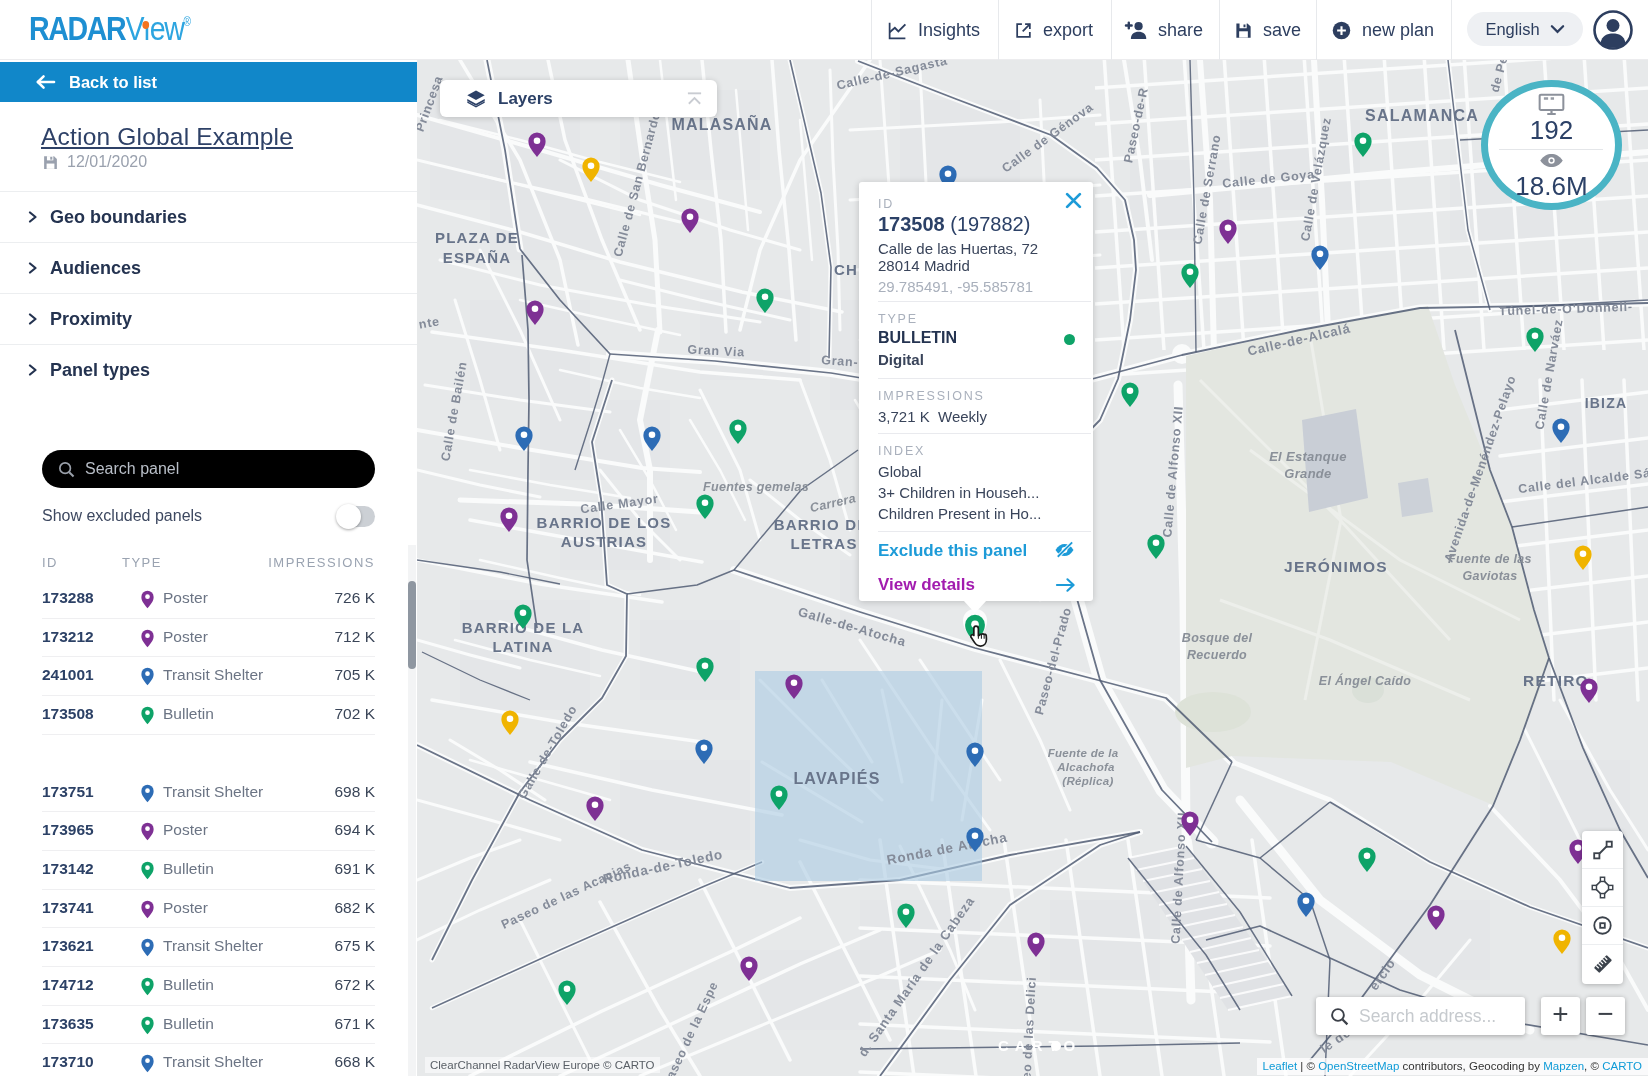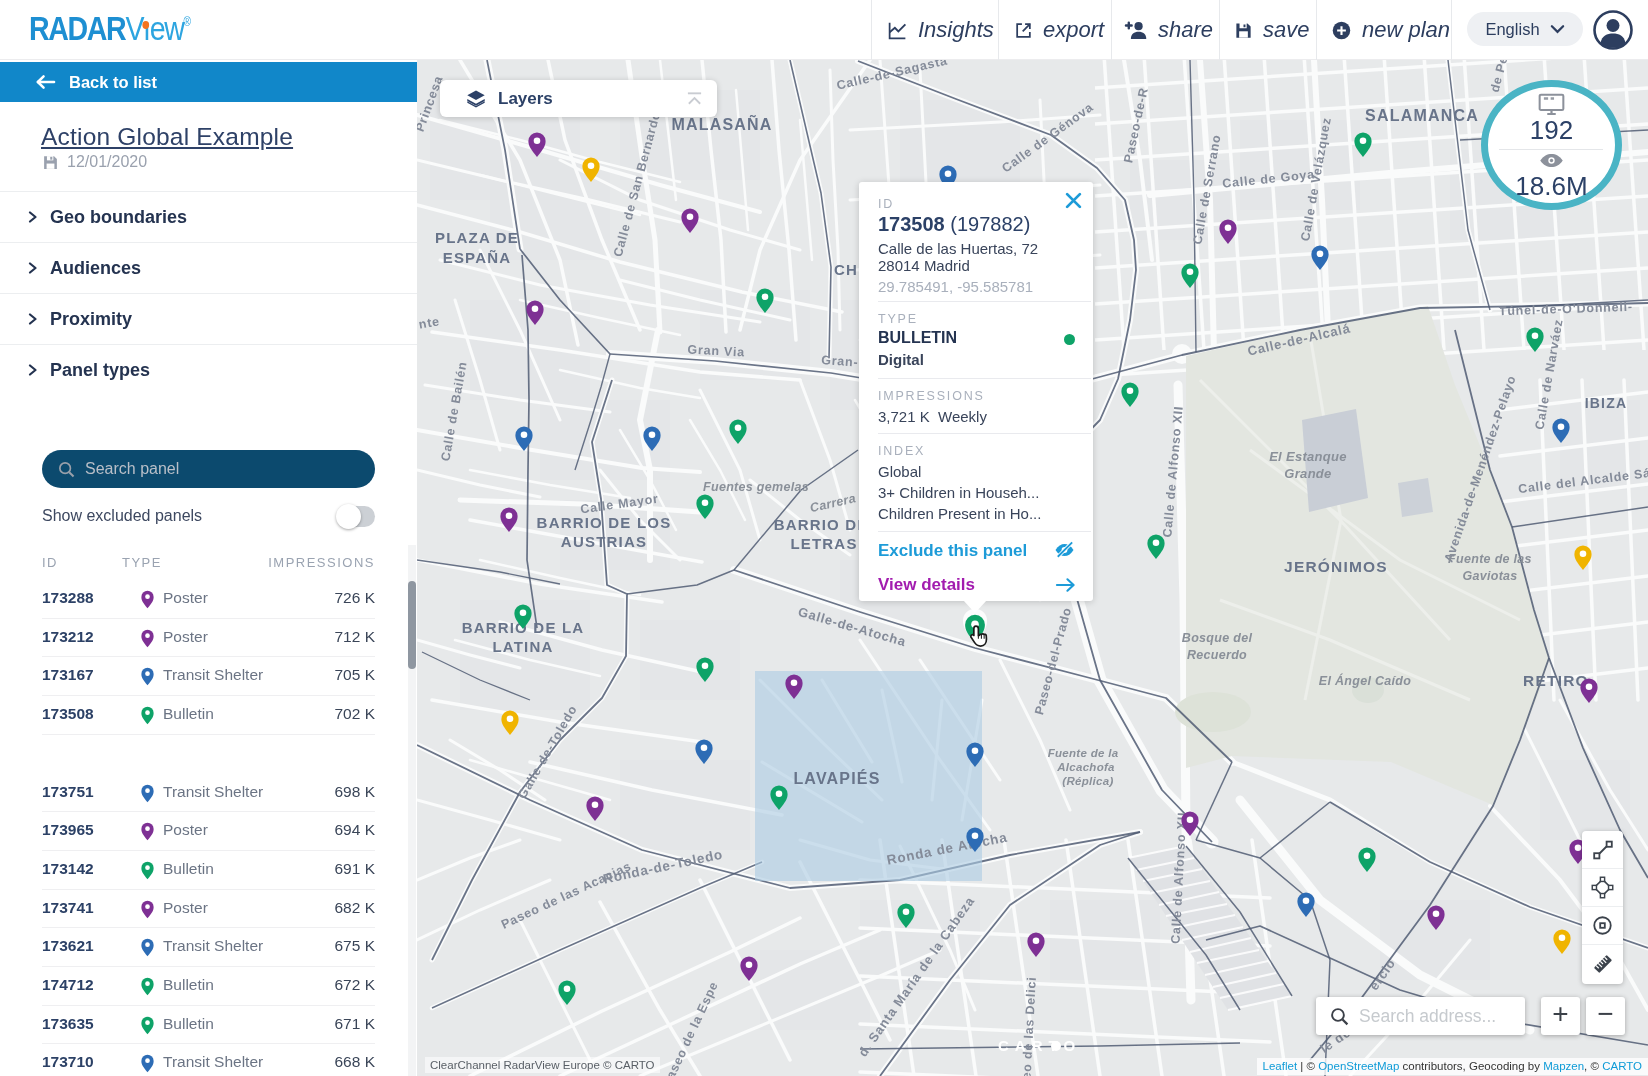--- a/index.html
+++ b/index.html
@@ -3,31 +3,31 @@
 <meta charset="utf-8">
 <style>
 * { margin:0; padding:0; box-sizing:border-box; }
 html,body { width:1648px; height:1076px; overflow:hidden; font-family:"Liberation Sans", sans-serif; background:#fff; }
 #nav { position:absolute; left:0; top:0; width:1648px; height:60px; background:#fff; z-index:50; border-bottom:1px solid #ececee; }
 #logo { position:absolute; left:29px; top:9px; font-size:34px; letter-spacing:-1.6px; transform:scaleX(0.84); transform-origin:0 0; }
 #logo b { font-weight:700; color:#1e8fd2; }
 #logo .vw { font-weight:400; color:#2da5e0; }
 #logo .reg { font-size:12px; position:relative; top:-14px; color:#2da5e0; letter-spacing:0; }
 #idot { position:absolute; left:135px; top:12px; width:8px; height:8px; border-radius:50%; background:#f3731e; }
-.nitem { position:absolute; top:0; height:60px; display:flex; align-items:center; gap:10px; color:#2d3e5f; font-size:22px;font-style:italic; }
+.nitem { position:absolute; top:0; height:60px; display:flex; align-items:center; gap:10px; color:#2d3e5f; font-size:18px; }
 .nsep { position:absolute; top:0; width:1px; height:60px; background:#e7e9ec; }
 #engpill { position:absolute; left:1467px; top:12px; width:116px; height:34px; background:#eef0f3; border-radius:17px; display:flex; align-items:center; justify-content:center; gap:10px; color:#2d3e5f; font-size:16.5px; }
 #side { position:absolute; left:0; top:60px; width:417px; height:1016px; background:#fff; z-index:40;padding-left:24px; }
 #backbar { position:absolute; left:0; top:2px; width:417px; height:40px; background:#1187c9; color:#fff; font-size:16.5px; font-weight:700; display:flex; align-items:center; }
 #title { position:absolute; left:41px; top:63px; color:#2e4167; font-size:24.5px; letter-spacing:0.2px;text-decoration:underline; }
 #datearea { position:absolute; left:42px; top:93px; color:#9aa1ae; font-size:16px; display:flex; align-items:center; gap:8px; }
 .acc { position:absolute; left:0; width:417px; height:51px; border-top:1px solid #eceef0; display:flex; align-items:center; }
 .acc .chev { margin-left:27px; width:14px; display:flex; }
 .acc .lbl { margin-left:9px; color:#243350; font-size:18px; font-weight:700; }
-#searchpanel { position:absolute; left:42px; top:390px; width:333px; height:38px; background:#0c4a6e; border-radius:19px; display:flex; align-items:center; color:#b9bfc8; font-size:16px; }
+#searchpanel { position:absolute; left:42px; top:390px; width:333px; height:38px; background:#000000; border-radius:19px; display:flex; align-items:center; color:#b9bfc8; font-size:16px; }
 #togglerow { position:absolute; left:42px; top:447px; width:333px; color:#3d4860; font-size:16px; }
 #toggle { position:absolute; right:0; top:-1px; width:37px; height:21px; background:#ccd0d5; border-radius:11px; }
 #toggle .knob { position:absolute; left:-2px; top:-2px; width:25px; height:25px; background:#fff; border-radius:50%; box-shadow:0 1px 3px rgba(0,0,0,.35); }
 #thead { position:absolute; left:0; top:495px; width:417px; color:#9aa3b1; font-size:13px; letter-spacing:1.5px; }
 #tbody { position:absolute; left:0; top:520px; width:417px; height:498px; overflow:hidden; }
 .trow { position:absolute; left:42px; width:333px; height:38.7px; border-bottom:1px solid #efeff1; }
 .trow .id { position:absolute; left:0; top:9px; color:#2c4166; font-size:15.5px; font-weight:700; }
 .trow .ty { position:absolute; left:121px; top:9px; color:#6b7484; font-size:15.5px; }
 .trow .im { position:absolute; right:0; top:9px; color:#3a4558; font-size:15.5px; }
 .trow svg { position:absolute; left:98px; top:9px; }
@@ -636,21 +636,21 @@
       <div class="trow" style="top:38.7px">
         <span class="id">173212</span>
         <svg width="15" height="20" viewBox="-9.6 -27 19.2 28">
           <path d="M0 0 C-6.2 -7.4 -8.6 -11.2 -8.6 -15.9 A8.6 8.6 0 1 1 8.6 -15.9 C8.6 -11.2 6.2 -7.4 0 0 Z" fill="#7e3094"></path>
           <circle cx="0" cy="-16.2" r="3.3" fill="#fff"></circle>
         </svg>
         <span class="ty">Poster</span>
         <span class="im">712 K</span>
       </div>
       <div class="trow" style="top:77.4px">
-        <span class="id">173167</span>
+        <span class="id">241001</span>
         <svg width="15" height="20" viewBox="-9.6 -27 19.2 28">
           <path d="M0 0 C-6.2 -7.4 -8.6 -11.2 -8.6 -15.9 A8.6 8.6 0 1 1 8.6 -15.9 C8.6 -11.2 6.2 -7.4 0 0 Z" fill="#2d6cb5"></path>
           <circle cx="0" cy="-16.2" r="3.3" fill="#fff"></circle>
         </svg>
         <span class="ty">Transit Shelter</span>
         <span class="im">705 K</span>
       </div>
       <div class="trow" style="top:116.10000000000001px">
         <span class="id">173508</span>
         <svg width="15" height="20" viewBox="-9.6 -27 19.2 28">

